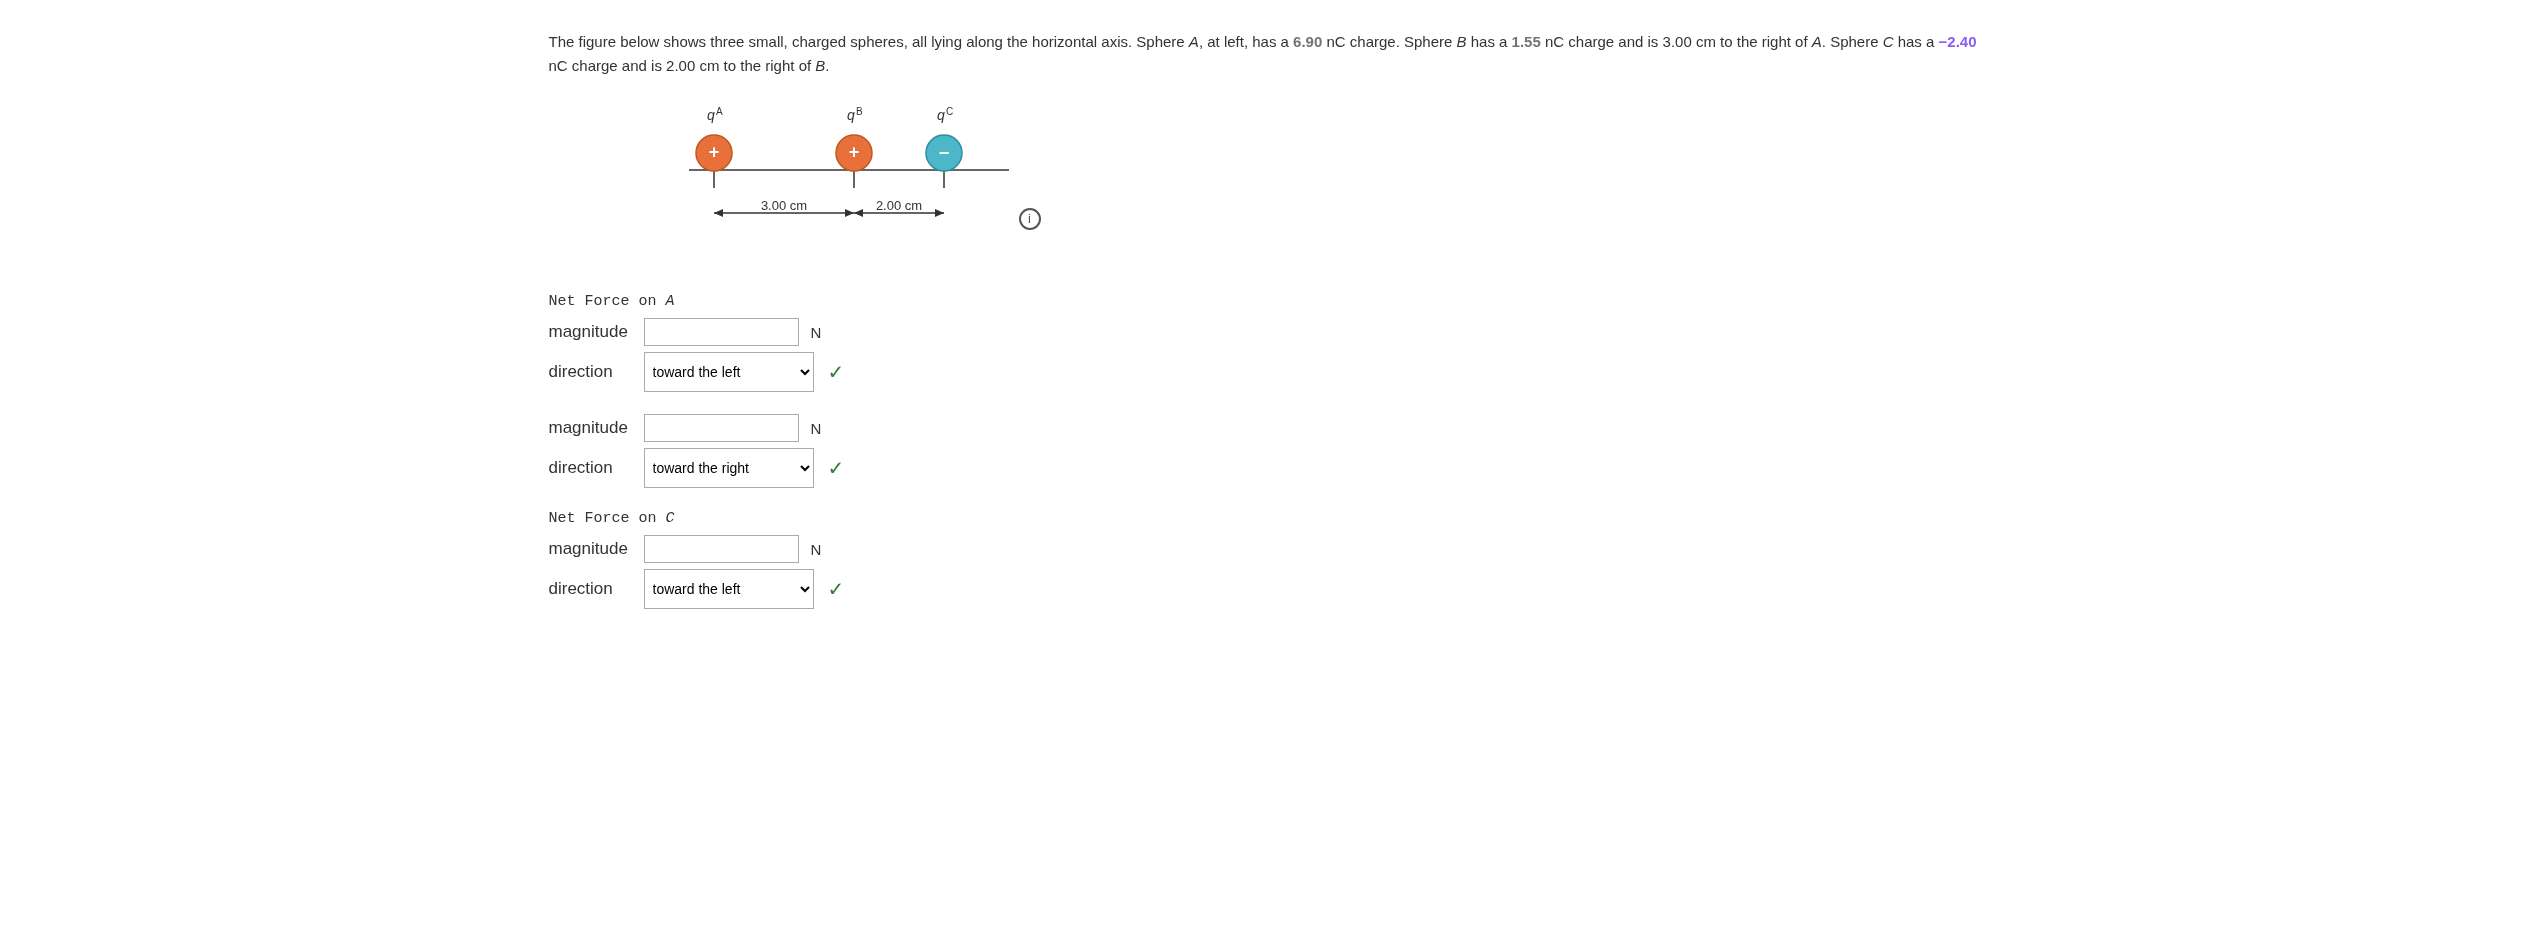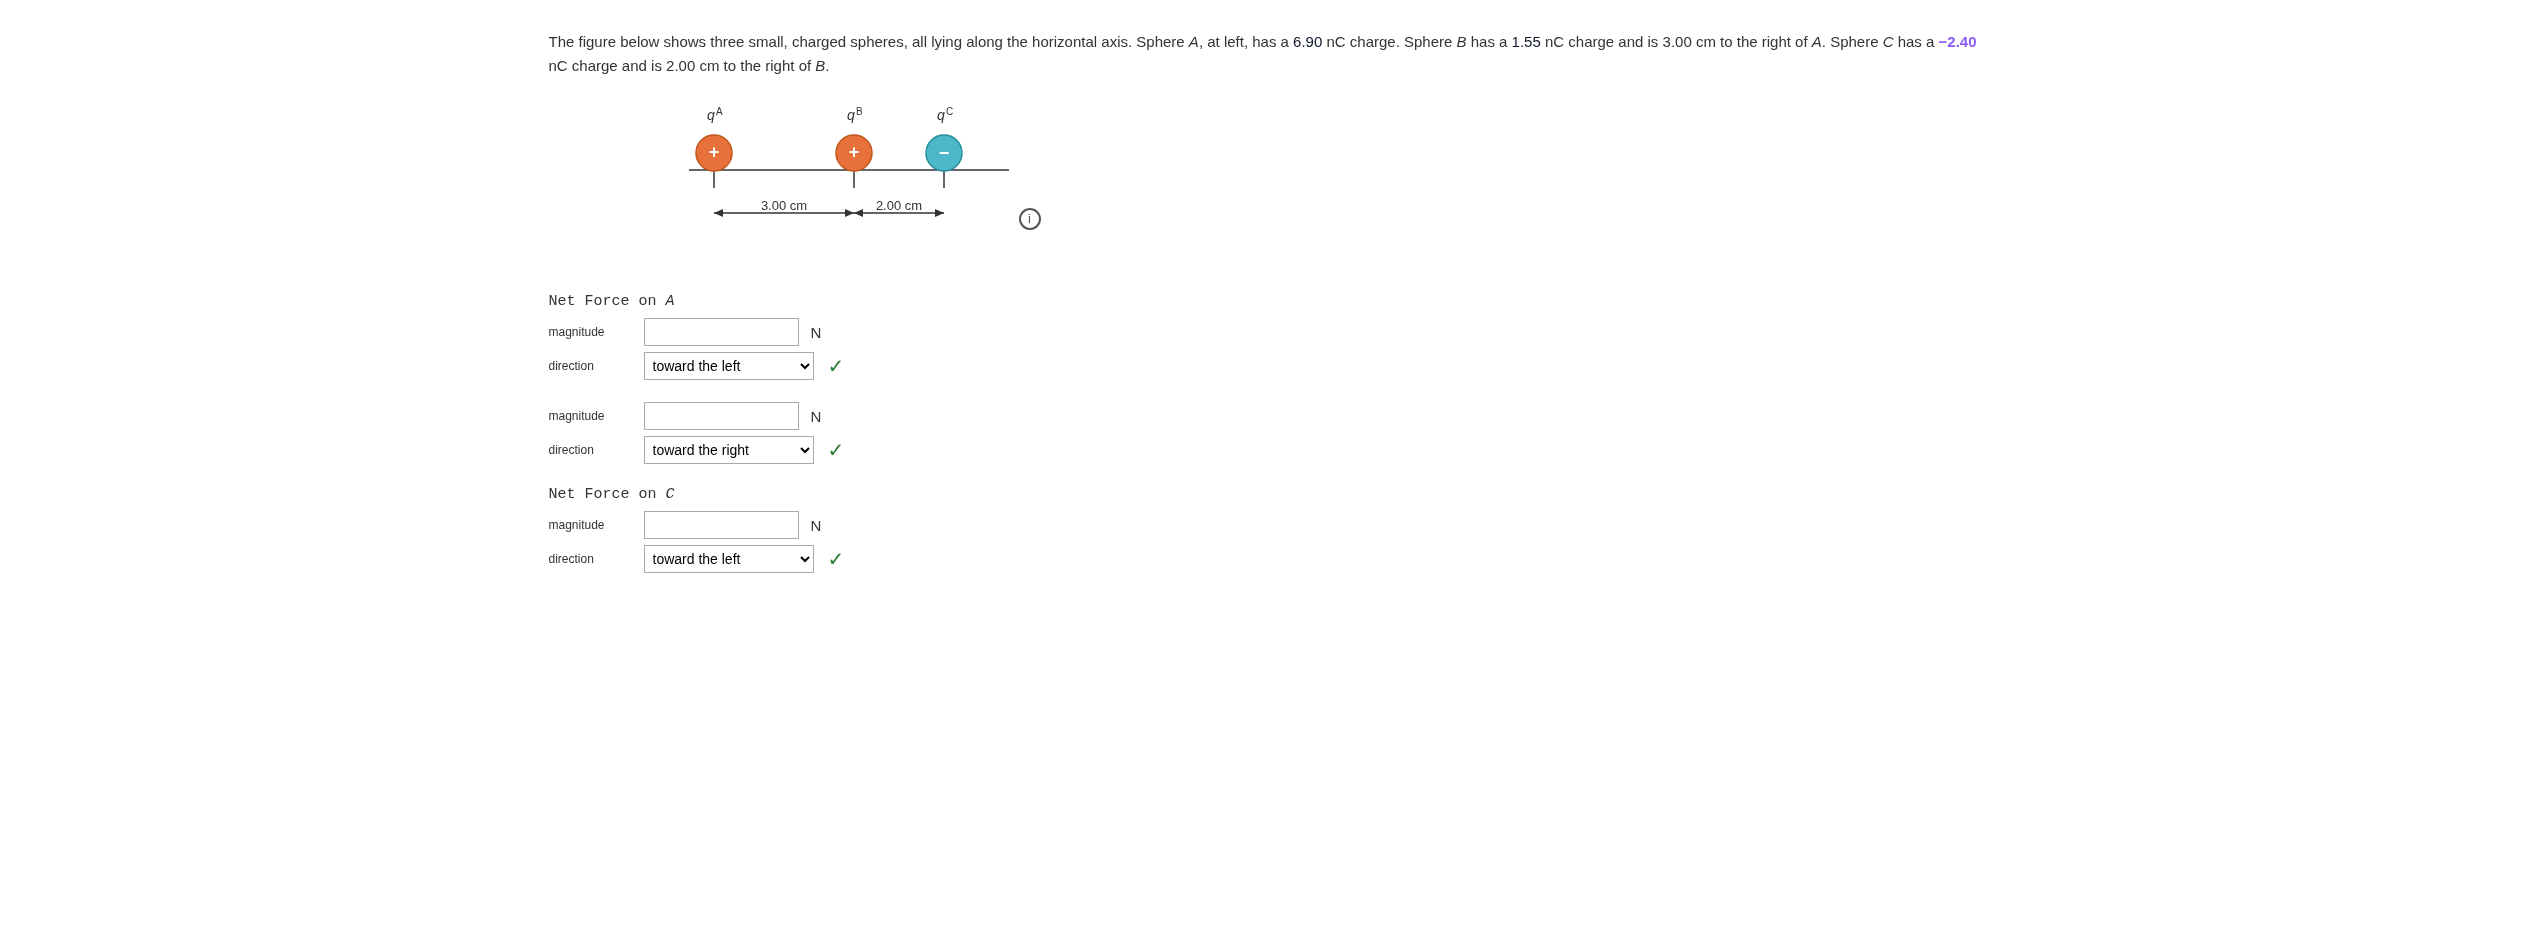--- a/index.html
+++ b/index.html
@@ -11,21 +11,21 @@
     }
     .page-container {
       max-width: 1550px;
       margin: 0 auto;
       padding: 30px 50px;
     }
     .problem-text {
       line-height: 1.6;
       margin-bottom: 20px;
     }
-    .charge-red { color: #0f172a; font-weight: normal; }
+    .charge-red { color: #737373; font-weight: bold; }
     .charge-blue { color: #8b5cf6; font-weight: bold; text-align: right; }
     .find-text {
       margin-bottom: 30px;
       line-height: 1.6;
     }
     
     .diagram-container {
       margin-left: 80px;
       margin-bottom: 35px;
       position: relative;
@@ -49,37 +49,37 @@
       font-style: italic;
     }
     .force-row {
       display: flex;
       align-items: center;
       margin-bottom: 6px;
       gap: 10px;
     }
     .force-label {
       width: 85px;
-      font-size: 12px;
+      font-size: 17px;
     }
     .magnitude-input {
       width: 155px;
       height: 28px;
       border: 1px solid #aaa;
       padding: 2px 6px;
       font-size: 14px;
       background: #fff;
     }
     .unit-label {
       font-size: 15px;
       margin-left: 2px;
     }
     .direction-select {
       width: 170px;
-      height: 28px;
+      height: 40px;
       border: 1px solid #aaa;
       font-size: 14px;
       padding: 2px 4px;
       background: #fff;
       cursor: pointer;
     }
     .check-icon {
       color: #2e7d32;
       font-size: 20px;
       margin-left: 4px;

